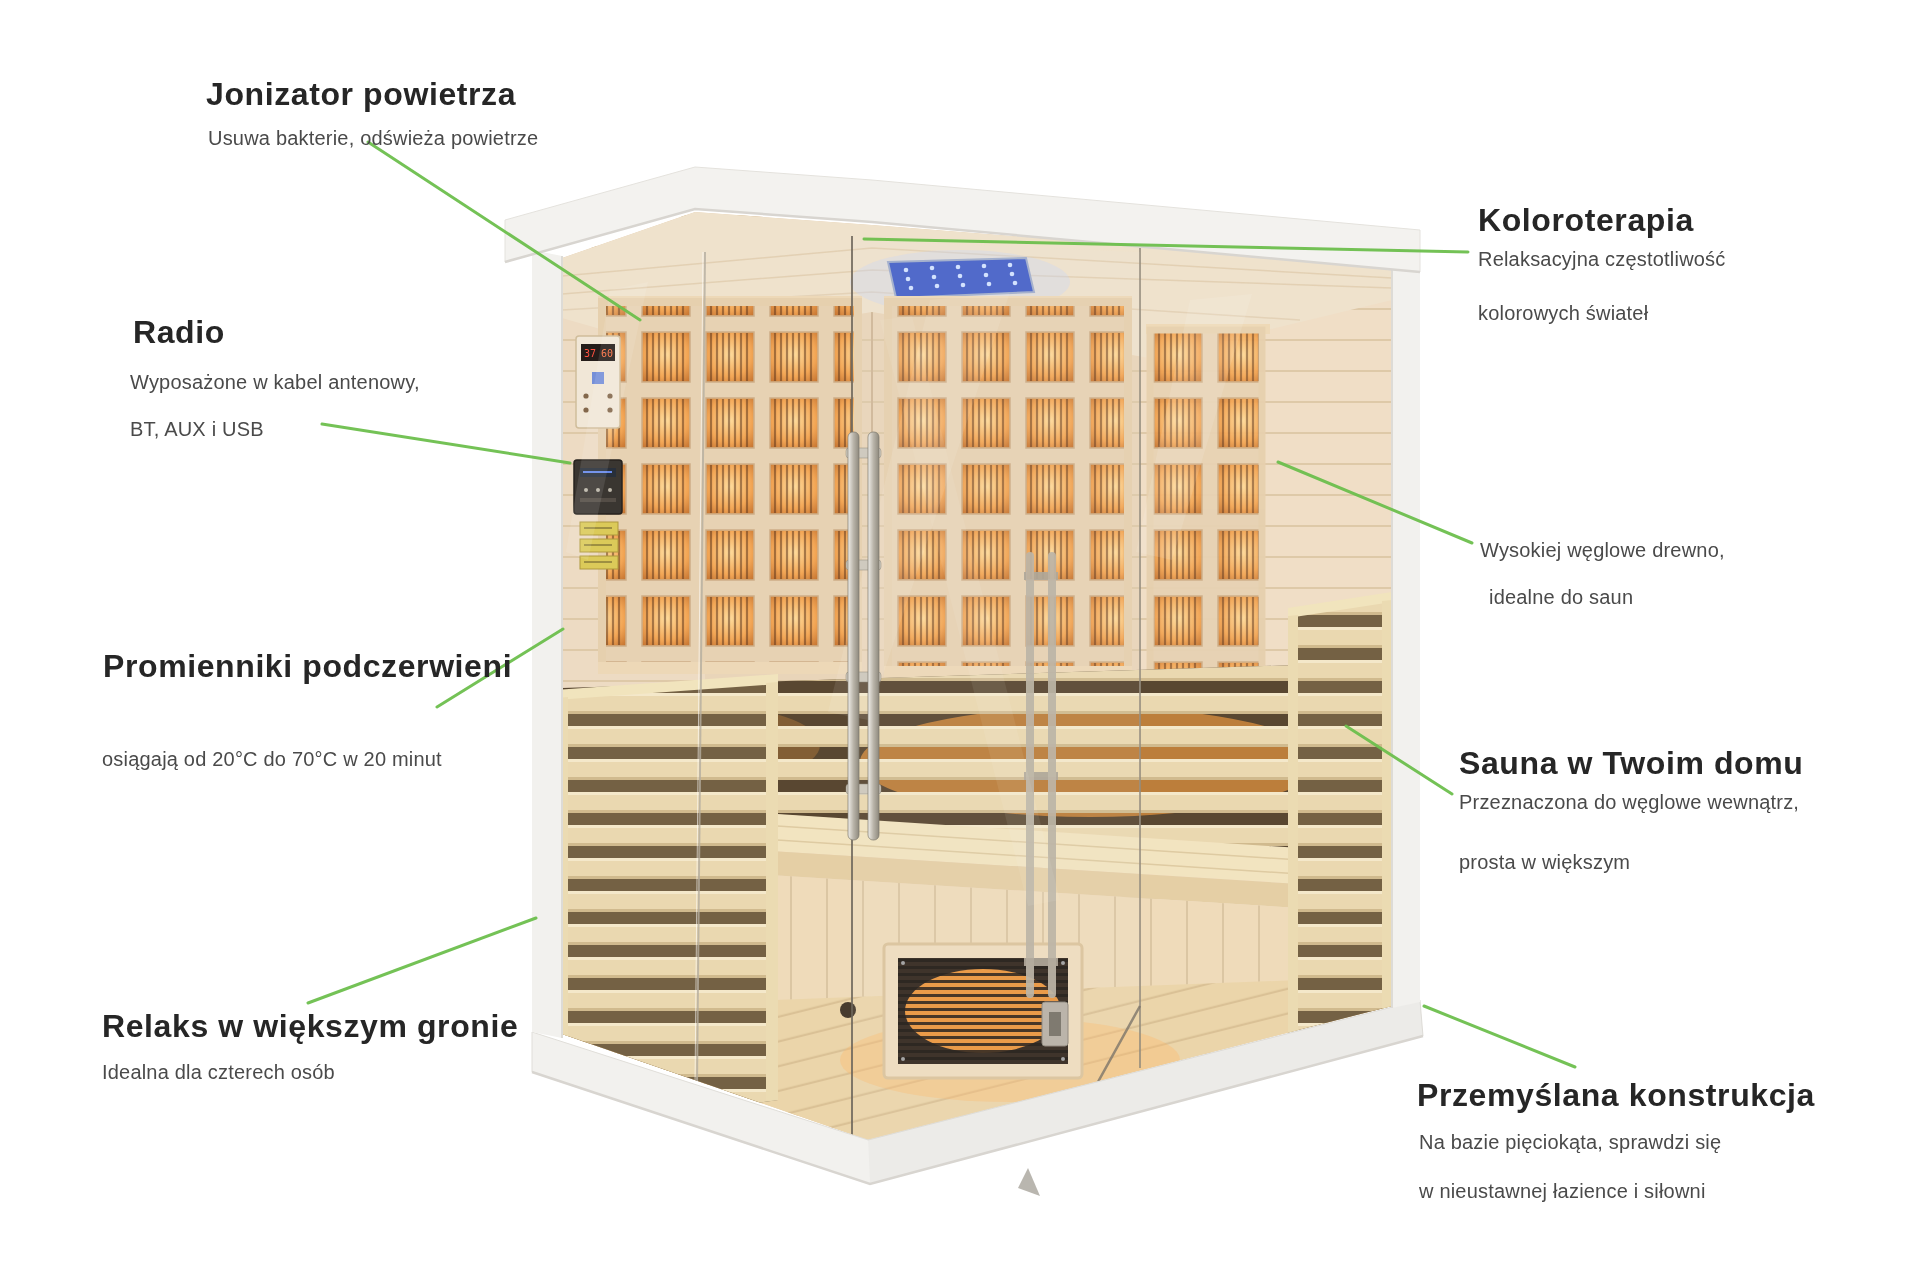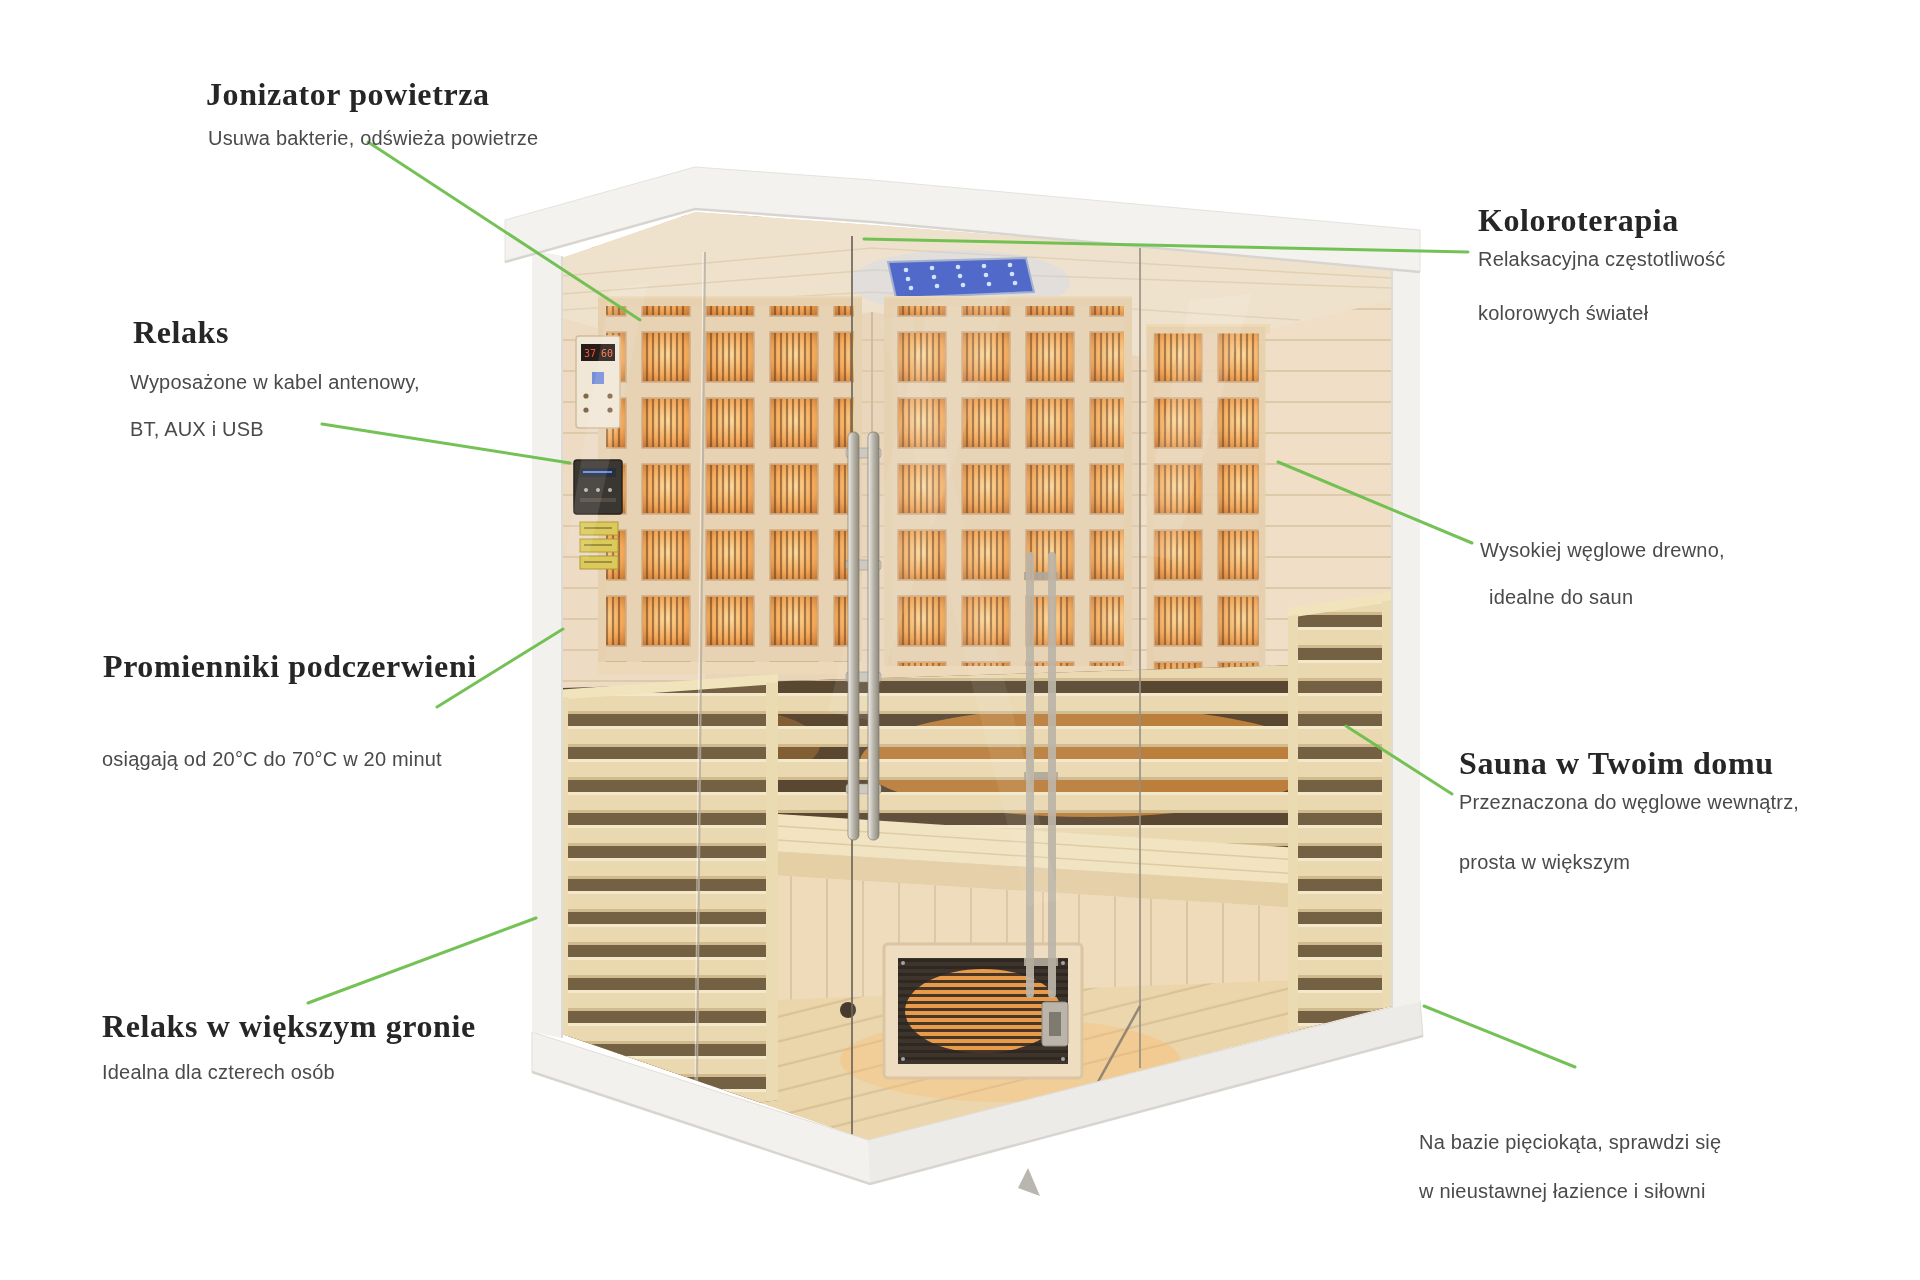--- a/index.html
+++ b/index.html
@@ -7,21 +7,21 @@
     --c-body:#4a4a4a;
     --c-accent:#6dbf4d;
   }
   html,body{margin:0;padding:0;background:#fff;}
   .stage{
     position:relative;width:1920px;height:1280px;background:#ffffff;overflow:hidden;
     font-family:"Liberation Sans",sans-serif;
   }
   .h{
     position:absolute;white-space:nowrap;
-    font-family:Liberation Serif, serif;
+    font-family:Liberation Sans, sans-serif;
     font-weight:700;font-size:32px;letter-spacing:.6px;color:var(--c-heading);
   }
   .t{
     position:absolute;white-space:nowrap;
     font-family:"Liberation Sans",sans-serif;
     font-size:20px;letter-spacing:.2px;color:var(--c-body);
   }
   .ann-line{stroke:var(--c-accent);stroke-width:3;opacity:.95;}
   svg{position:absolute;left:0;top:0;}
 </style>
@@ -293,37 +293,38 @@
       <line class="ann-line" x1="1468" y1="252" x2="864" y2="239"></line>
       <line class="ann-line" x1="1472" y1="543" x2="1278" y2="462"></line>
       <line class="ann-line" x1="1452" y1="794" x2="1346" y2="726"></line>
       <line class="ann-line" x1="1575" y1="1067" x2="1424" y2="1006"></line>
     </g>
   </svg>
 
   <div class="h" style="left:206px;top:76px">Jonizator powietrza</div>
   <div class="t" style="left:208px;top:127px">Usuwa bakterie, odświeża powietrze</div>
 
-  <div class="h" style="left:133px;top:314px">Relaks</div>
+  <div class="h" style="left:133px;top:314px">Radio</div>
   <div class="t" style="left:130px;top:371px">Wyposażone w kabel antenowy,</div>
   <div class="t" style="left:130px;top:418px">BT, AUX i USB</div>
 
   <div class="h" style="left:103px;top:648px">Promienniki podczerwieni</div>
   <div class="t" style="left:102px;top:748px">osiągają od 20°C do 70°C w 20 minut</div>
 
   <div class="h" style="left:102px;top:1008px">Relaks w większym gronie</div>
   <div class="t" style="left:102px;top:1061px">Idealna dla czterech osób</div>
 
   <div class="h" style="left:1478px;top:202px">Koloroterapia</div>
   <div class="t" style="left:1478px;top:248px">Relaksacyjna częstotliwość</div>
   <div class="t" style="left:1478px;top:302px">kolorowych świateł</div>
 
   <div class="t" style="left:1480px;top:539px">Wysokiej węglowe drewno,</div>
   <div class="t" style="left:1489px;top:586px">idealne do saun</div>
 
   <div class="h" style="left:1459px;top:745px">Sauna w Twoim domu</div>
   <div class="t" style="left:1459px;top:791px">Przeznaczona do węglowe wewnątrz,</div>
   <div class="t" style="left:1459px;top:851px">prosta w większym</div>
 
+  <div class="h" style="left:1417px;top:1077px">Przemyślana konstrukcja</div>
   <div class="t" style="left:1419px;top:1131px">Na bazie pięciokąta, sprawdzi się</div>
   <div class="t" style="left:1419px;top:1180px">w nieustawnej łazience i siłowni</div>
 
 </div>
 
 </body></html>

